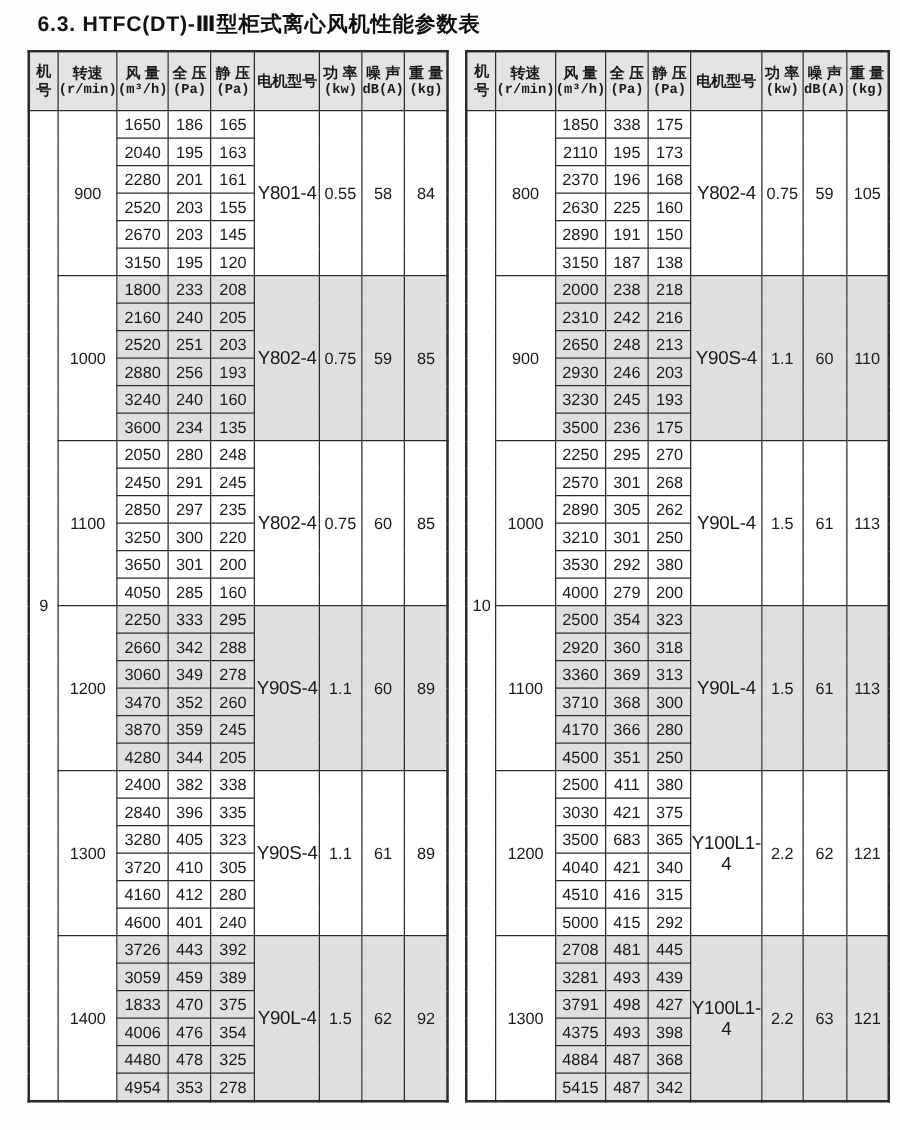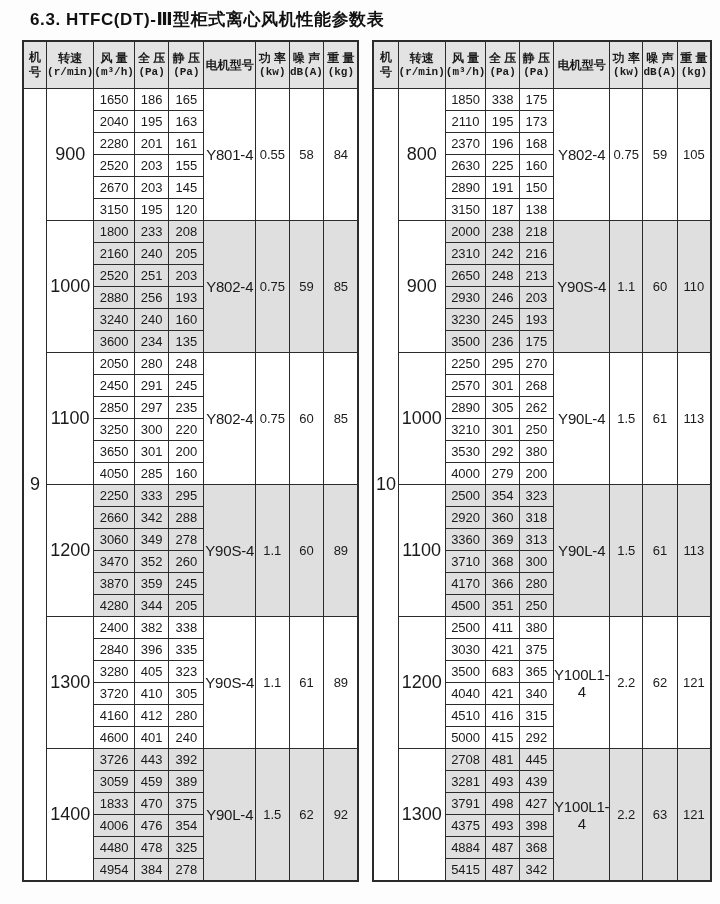--- a/index.html
+++ b/index.html
@@ -59,21 +59,21 @@
     font-size: 13px;
     height: 21px;
     background: #ffffff;
   }
   table.fan-table td.shaded {
     background: var(--shaded-bg, #dfdfdf);
   }
   table.fan-table td.machine-cell,
   table.fan-table td.rpm-cell {
     background: #ffffff;
-    font-size: 18px;
+    font-size: 13px;
   }
   table.fan-table td.motor-cell {
     font-size: 15px;
     letter-spacing: -0.2px;
   }
 </style>
 </head>
 <body>
 
 <div class="page">
@@ -307,21 +307,21 @@
             <td class="shaded">476</td>
             <td class="shaded">354</td>
           </tr>
           <tr>
             <td class="shaded">4480</td>
             <td class="shaded">478</td>
             <td class="shaded">325</td>
           </tr>
           <tr>
             <td class="shaded">4954</td>
-            <td class="shaded">384</td>
+            <td class="shaded">353</td>
             <td class="shaded">278</td>
           </tr>
         </tbody>
       </table>
     <table class="fan-table">
         <colgroup>
           <col style="width: 26px;">
           <col style="width: 37px;">
           <col style="width: 38px;">
           <col style="width: 36px;">

